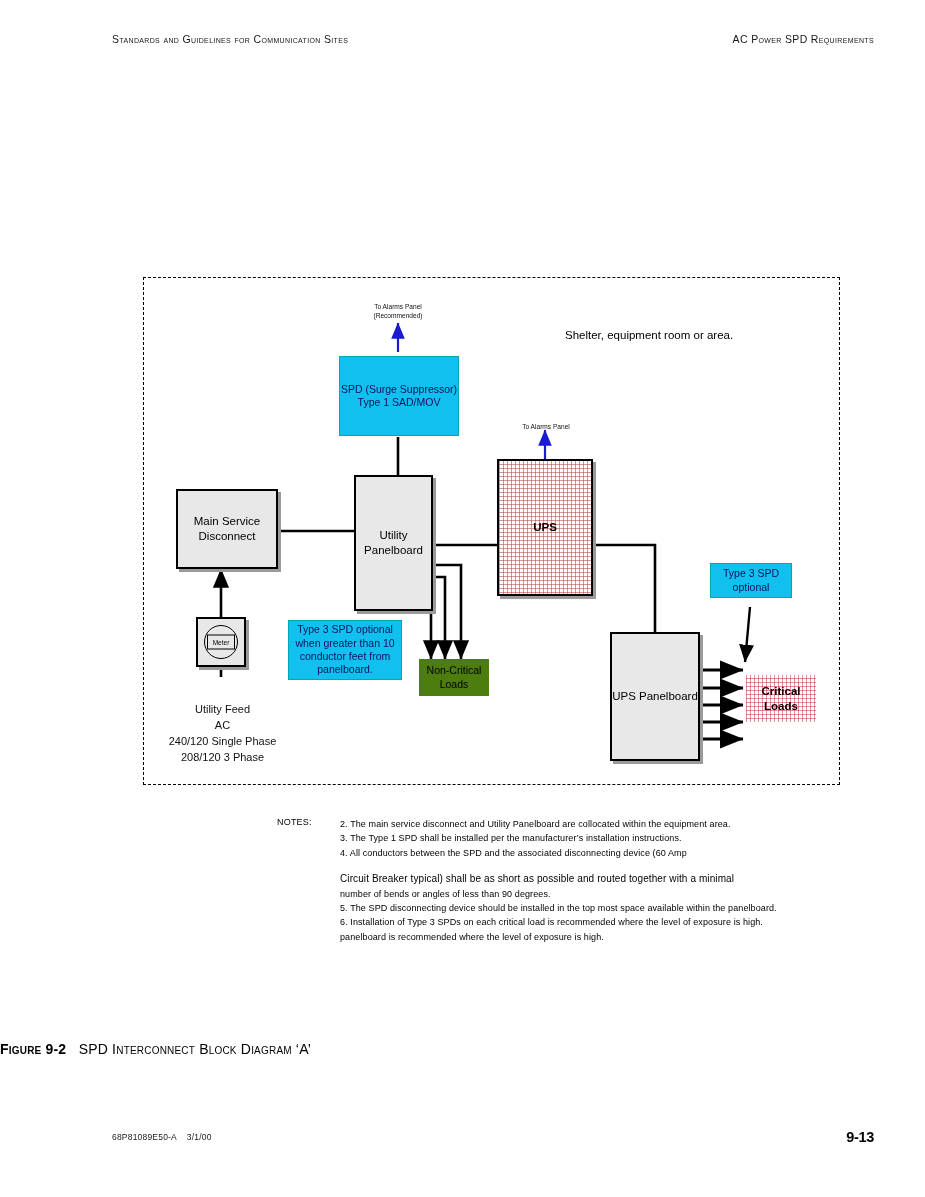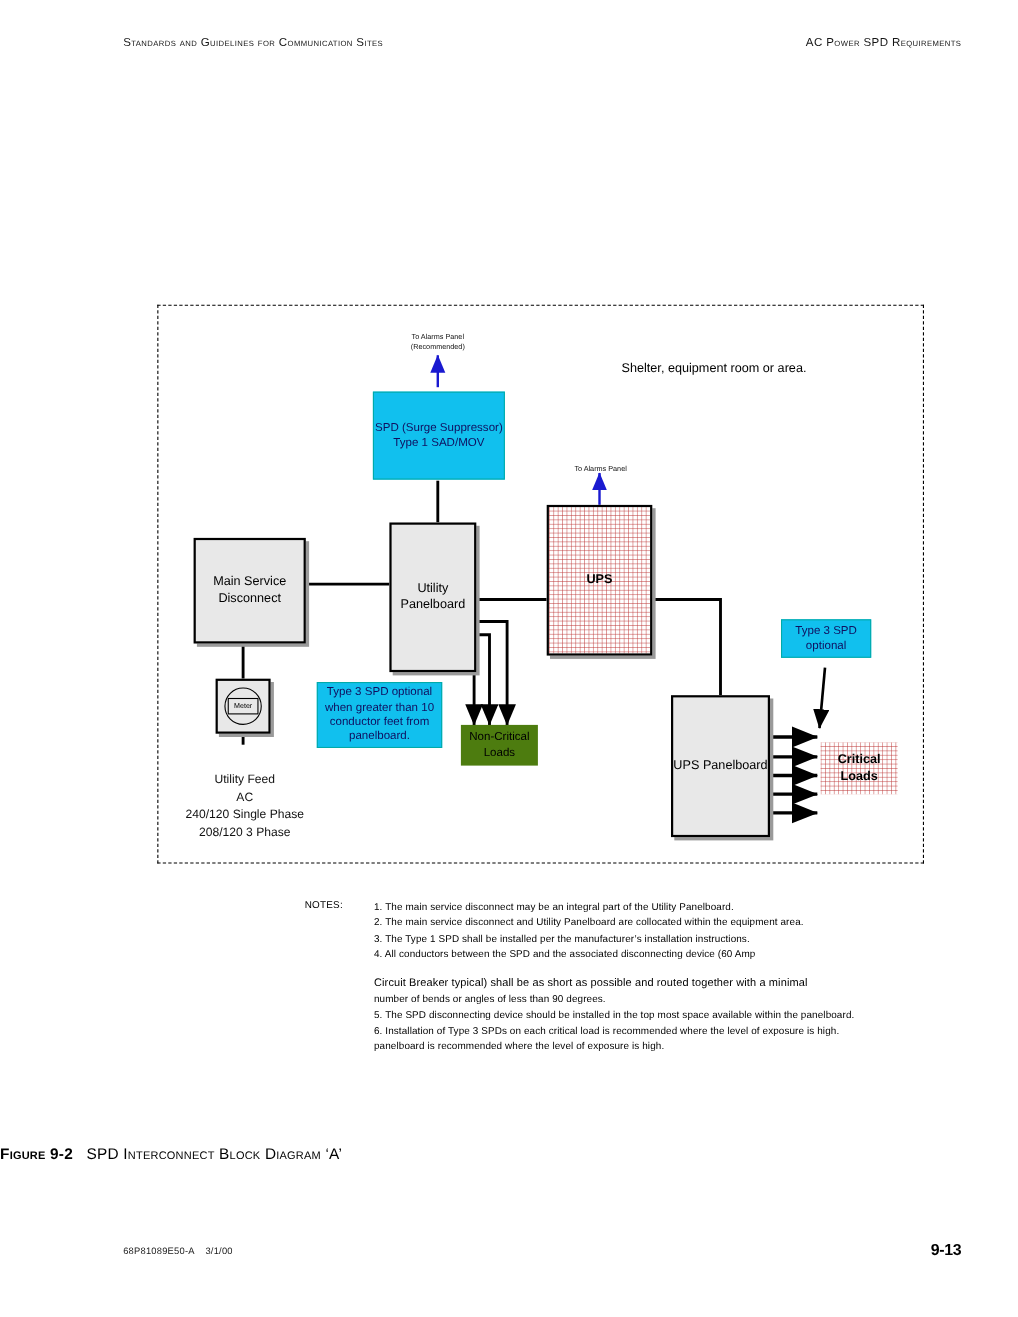--- a/index.html
+++ b/index.html
@@ -125,21 +125,21 @@
   <div class="lbl" style="left:422px;top:51px;">Shelter, equipment room or area.</div>
 
   <div class="tiny" style="left:205px;top:26px;width:100px;">To Alarms Panel
 (Recommended)</div>
   <div class="tiny" style="left:360px;top:146px;width:86px;">To Alarms Panel</div>
 
   <div class="node cyan" style="left:196px;top:79px;width:120px;height:80px;">SPD
 (Surge Suppressor)
 Type 1  SAD/MOV</div>
 
-  <div class="node gray" style="left:33px;top:212px;width:102px;height:96px;">Main Service
+  <div class="node gray" style="left:33px;top:212px;width:102px;height:80px;">Main Service
 Disconnect</div>
 
   <div class="node gray" style="left:211px;top:198px;width:79px;height:136px;">Utility
 Panelboard</div>
 
   <div class="node dots framed" style="left:354px;top:182px;width:96px;height:137px;">UPS</div>
 
   <div class="node gray" style="left:467px;top:355px;width:90px;height:129px;">UPS
 Panelboard</div>
 
@@ -164,21 +164,20 @@
 10 conductor feet
 from panelboard.</div>
 
   <div class="node cyan" style="left:567px;top:286px;width:82px;height:35px;">Type 3 SPD
 optional</div>
 </div>
 
 <div style="position:absolute;left:277px;top:817px;width:600px;">
   <div style="position:absolute;left:0;top:0;font-size:9px;letter-spacing:.2px;">NOTES:</div>
   <div id="notes-list" style="position:absolute;left:63px;top:0;width:570px;">
-      <div style="font-size: 9px; line-height: 14.4px; white-space: nowrap; letter-spacing: 0.1px;">1.  The main service disconnect may be an integral part of the Utility Panelboard.</div>
       <div style="font-size: 9px; line-height: 14.4px; white-space: nowrap; letter-spacing: 0.1px;">2.  The main service disconnect and Utility Panelboard are collocated within the equipment area.</div>
       <div style="font-size: 9px; line-height: 14.4px; white-space: nowrap; letter-spacing: 0.1px;">3.  The Type 1 SPD shall be installed per the manufacturer’s installation instructions.</div>
       <div style="font-size: 9px; line-height: 14.4px; white-space: nowrap; letter-spacing: 0.1px;">4.  All conductors between the SPD and the associated disconnecting device (60 Amp</div>
       <div style="font-size: 10px; line-height: 14.4px; white-space: nowrap; letter-spacing: 0.1px; margin-top: 12px;">Circuit Breaker typical) shall be as short as possible and routed together with a minimal</div>
       <div style="font-size: 9px; line-height: 14.4px; white-space: nowrap; letter-spacing: 0.1px;">number of bends or angles of less than 90 degrees.</div>
       <div style="font-size: 9px; line-height: 14.4px; white-space: nowrap; letter-spacing: 0.1px;">5.  The SPD disconnecting device should be installed in the top most space available within the panelboard.</div>
       <div style="font-size: 9px; line-height: 14.4px; white-space: nowrap; letter-spacing: 0.1px;">6.  Installation of Type 3 SPDs on each critical load is recommended where the level of exposure is high.</div>
       <div style="font-size: 9px; line-height: 14.4px; white-space: nowrap; letter-spacing: 0.1px;">panelboard is recommended where the level of exposure is high.</div>
     </div>
 </div>

